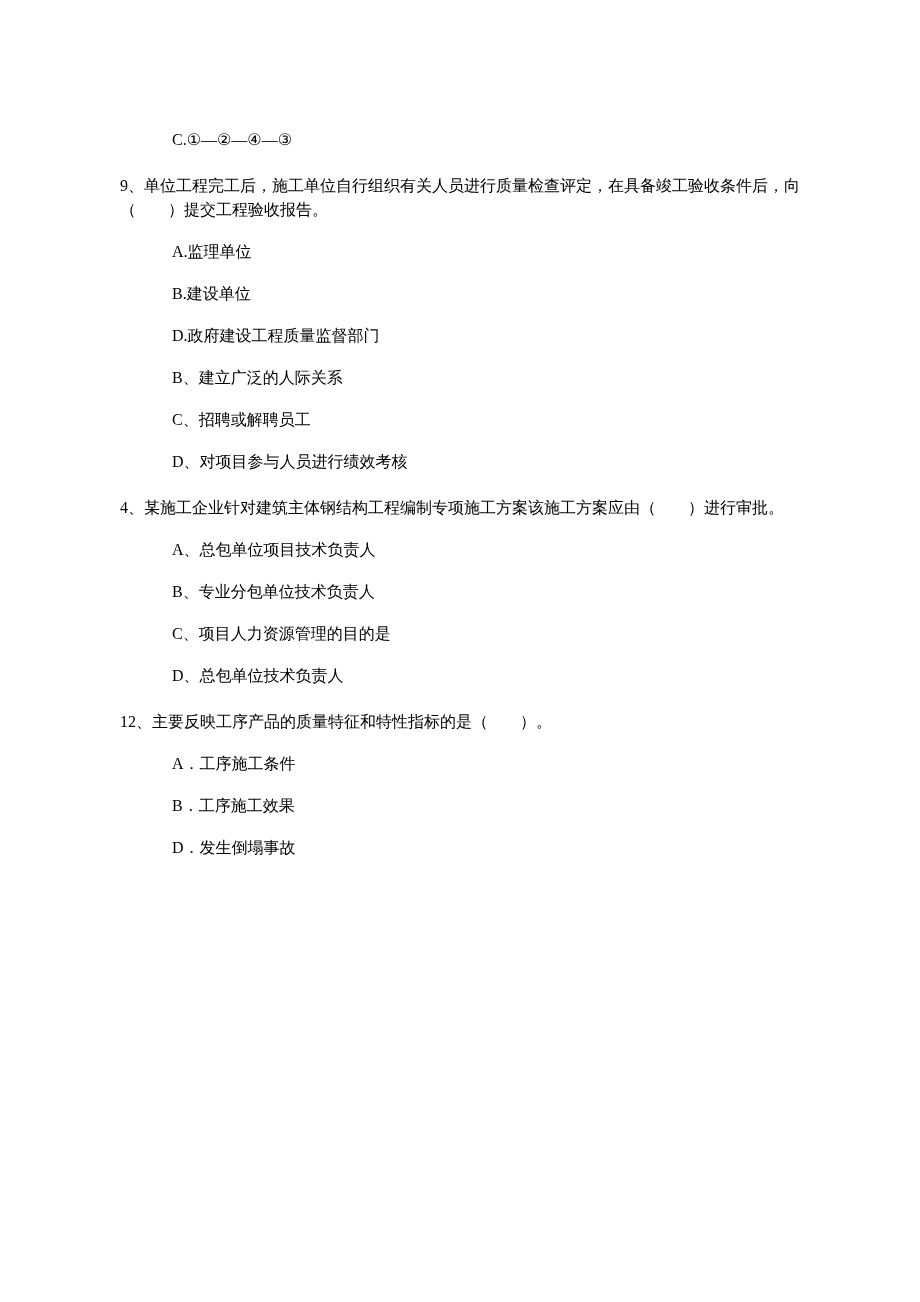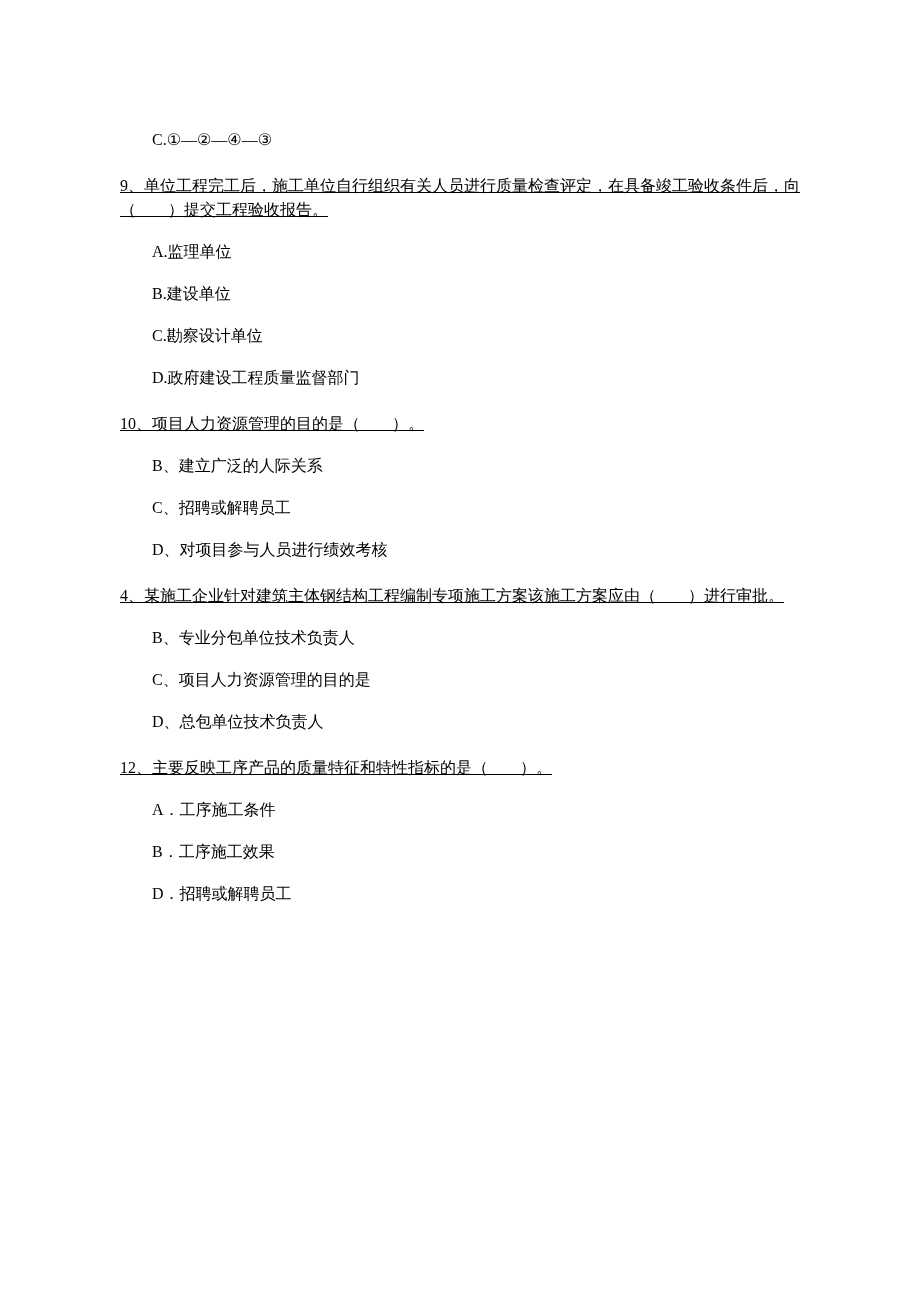--- a/index.html
+++ b/index.html
@@ -9,49 +9,47 @@
     font-family: "SimSun", "宋体", serif;
     font-size: 16px;
     color: #000000;
     line-height: 1.5;
     width: 920px;
   }
   .page {
     padding: 110px 120px 80px 120px;
   }
   .option {
-    margin: 18px 0 18px 32px;
+    margin: 18px 0 18px 52px;
   }
   .question {
     margin: 22px 0 10px 0;
     text-align: justify;
-    text-decoration: underline;
   }
 </style>
 </head>
 <body>
 <div class="page">
 
   <div class="option"><span>C.①—②—④—③</span></div>
 
   <div class="question"><span>9、单位工程完工后，施工单位自行组织有关人员进行质量检查评定，在具备竣工验收条件后，向（　　）提交工程验收报告。</span></div>
   <div class="option"><span>A.监理单位</span></div>
   <div class="option"><span>B.建设单位</span></div>
-  <div class="option"><span>C.勘察设计单位</span></div>
   <div class="option"><span>D.政府建设工程质量监督部门</span></div>
 
-  <div class="question"><span>10、项目人力资源管理的目的是（　　）。</span></div>
   <div class="option"><span>B、建立广泛的人际关系</span></div>
   <div class="option"><span>C、招聘或解聘员工</span></div>
   <div class="option"><span>D、对项目参与人员进行绩效考核</span></div>
 
   <div class="question"><span>4、某施工企业针对建筑主体钢结构工程编制专项施工方案该施工方案应由（　　）进行审批。</span></div>
+  <div class="option"><span>A、总包单位项目技术负责人</span></div>
   <div class="option"><span>B、专业分包单位技术负责人</span></div>
   <div class="option"><span>C、项目人力资源管理的目的是</span></div>
   <div class="option"><span>D、总包单位技术负责人</span></div>
 
   <div class="question"><span>12、主要反映工序产品的质量特征和特性指标的是（　　）。</span></div>
   <div class="option"><span>A．工序施工条件</span></div>
   <div class="option"><span>B．工序施工效果</span></div>
-  <div class="option"><span>D．招聘或解聘员工</span></div>
+  <div class="option"><span>D．发生倒塌事故</span></div>
 
 
 </div>
 
 </body></html>

